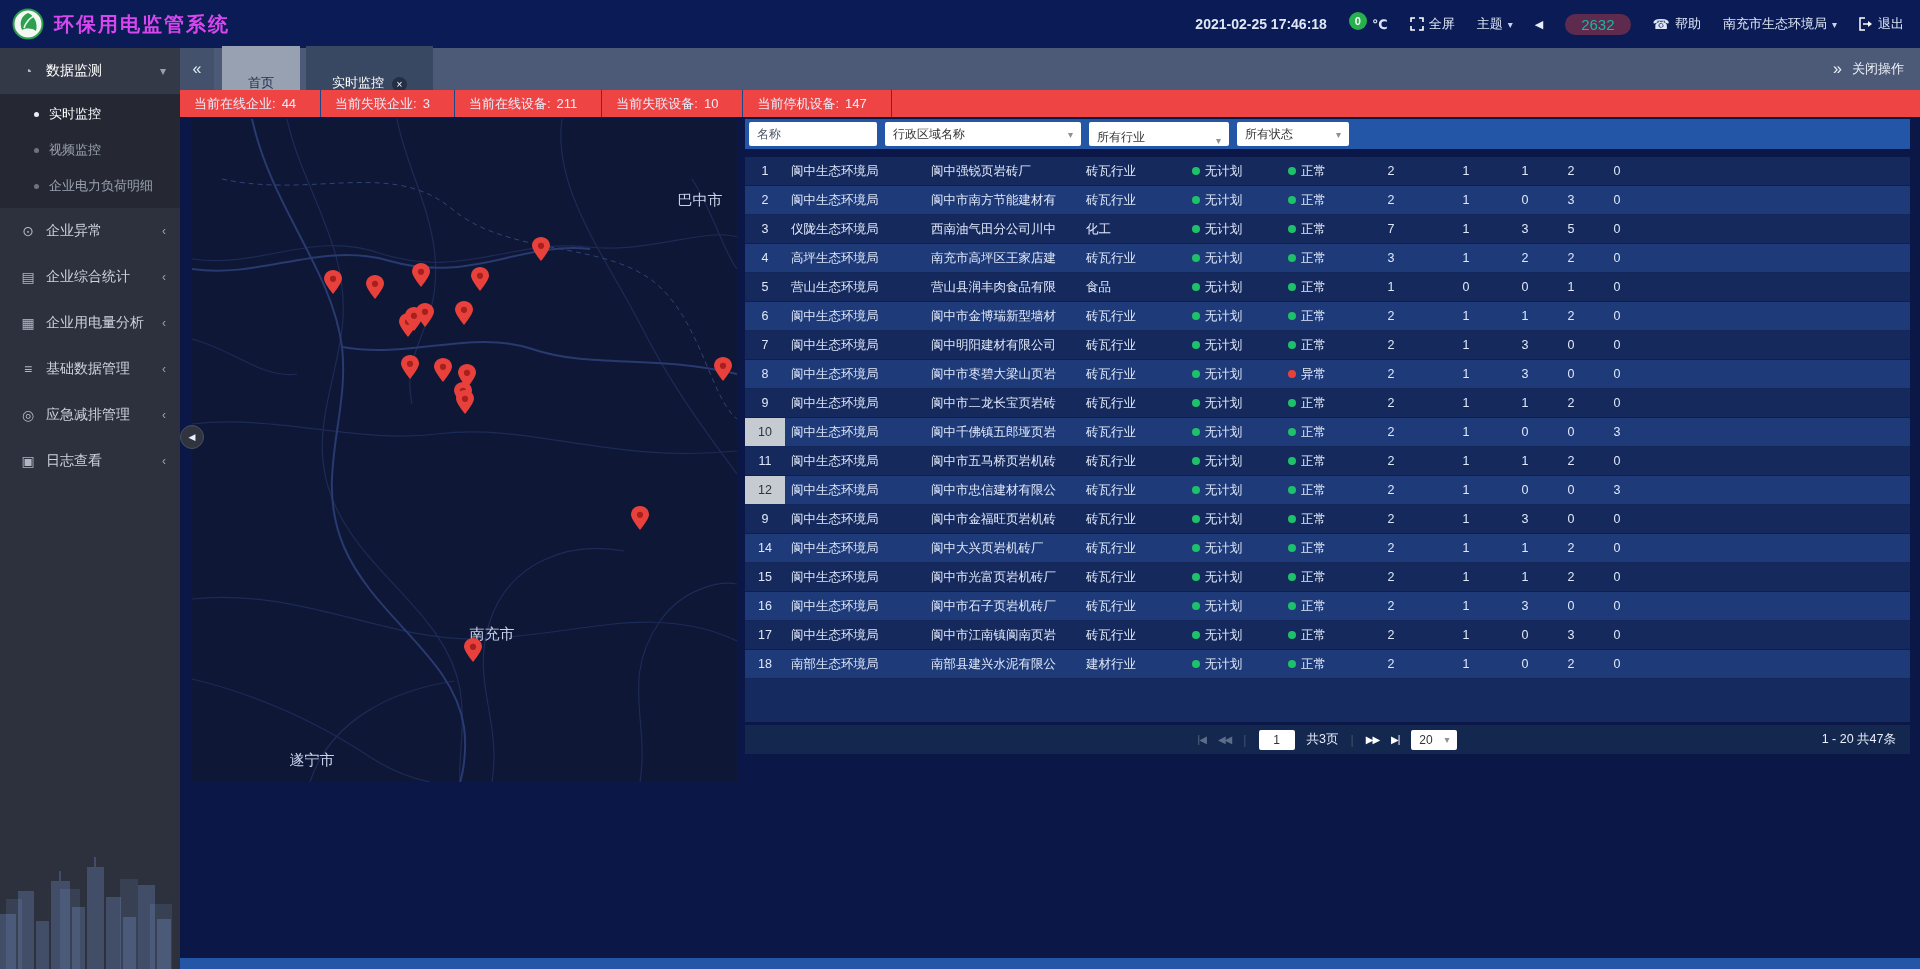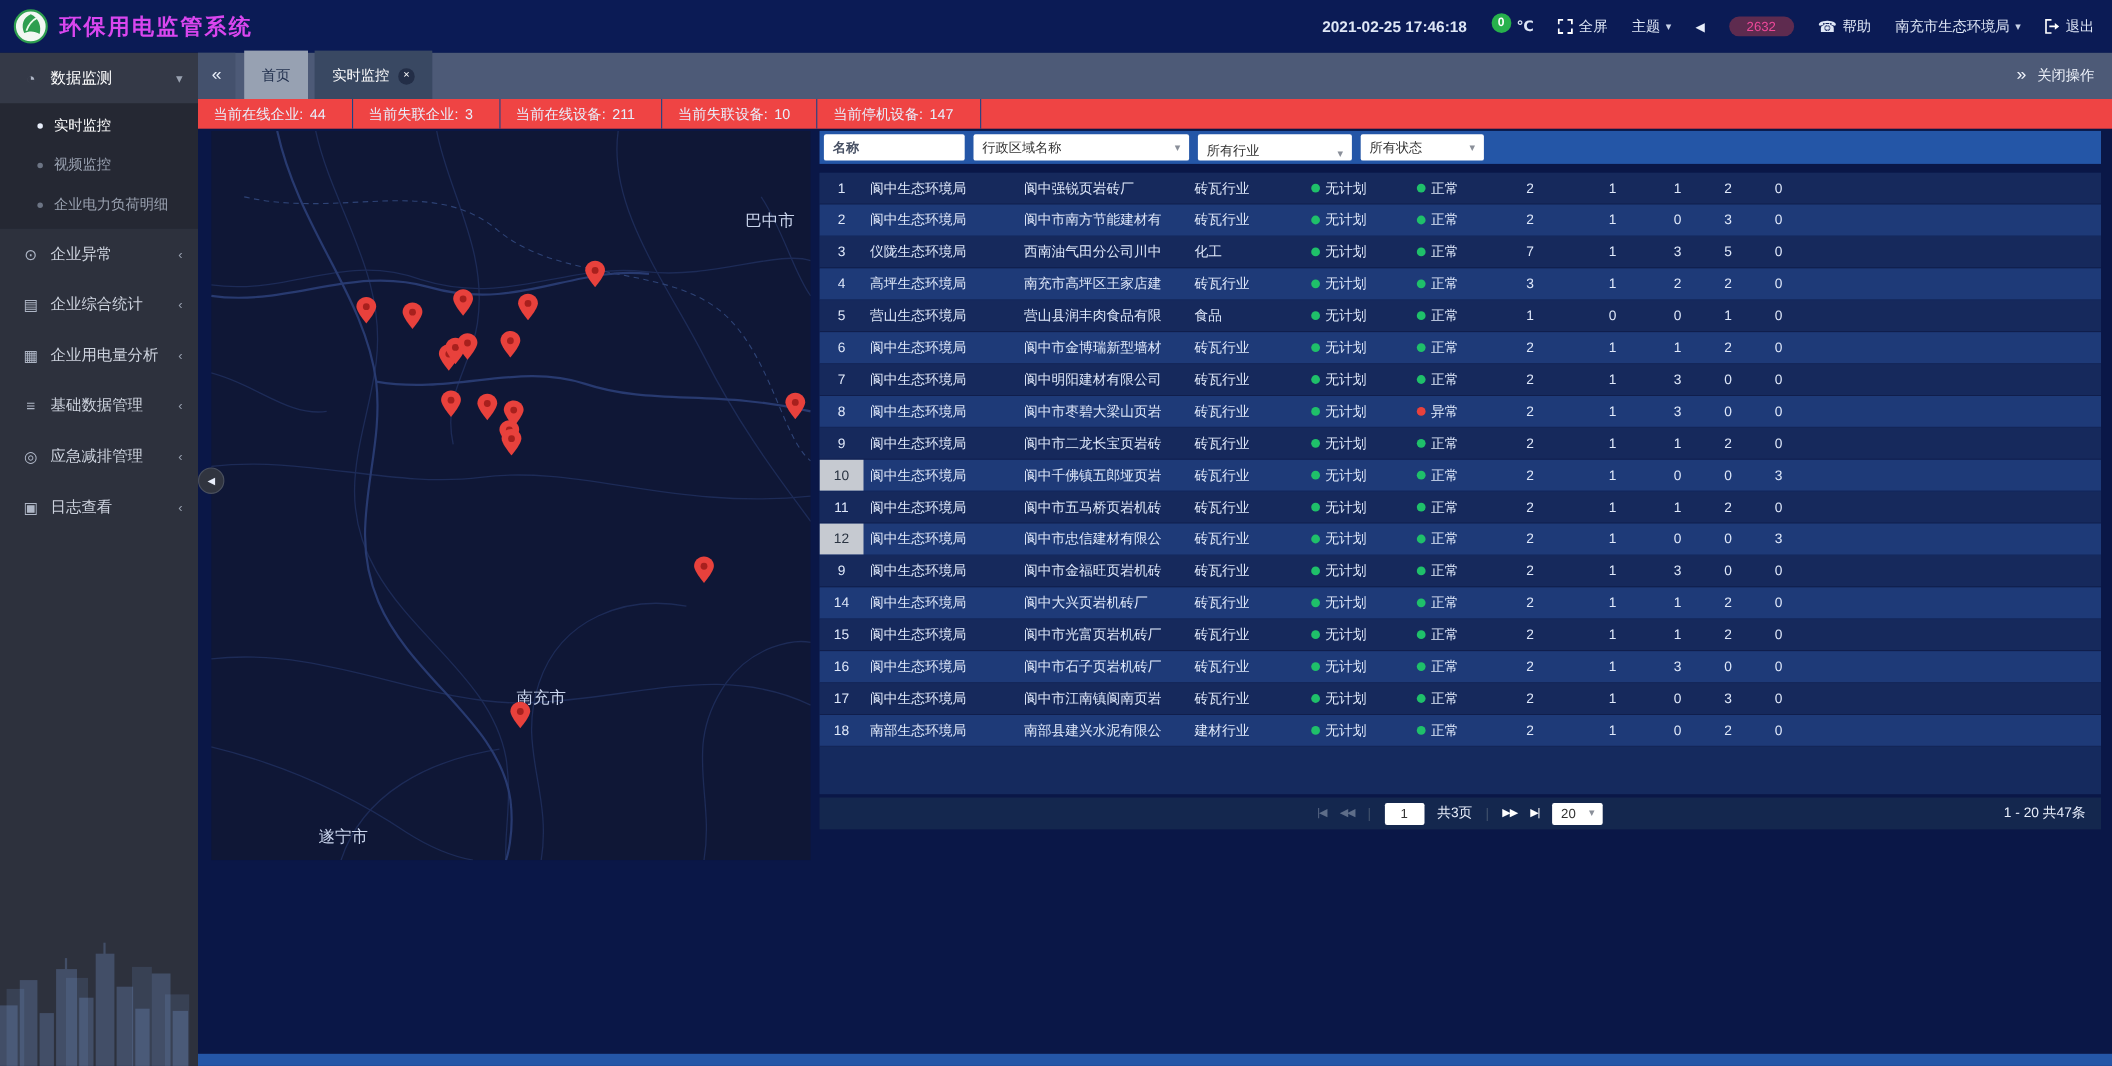--- a/index.html
+++ b/index.html
@@ -13,21 +13,21 @@
 
   
   .topbar { height:48px; flex:0 0 48px; background:#0b1b55; display:flex; align-items:center; padding:0 16px 0 12px; }
   .logo { width:32px; height:32px; margin-right:10px; }
   .app-title { font-size:20px; font-weight:bold; letter-spacing:2px; color:#d946ef;font-family:Liberation Serif, serif; }
   .top-right { margin-left:auto; display:flex; align-items:center; gap:22px; font-size:13px; color:#dfe7f6; white-space:nowrap; }
   .hitem { display:flex; align-items:center; gap:5px; cursor:pointer; }
   .hstatic { cursor:default;font-weight:bold; }
   .datetime { font-size:14px; }
   .temp-circle { width:18px; height:18px; border-radius:50%; background:#27b14c; color:#fff; font-size:11px; display:flex; align-items:center; justify-content:center; margin-top:-6px; }
-  .alert-badge { background:rgba(196,64,74,.45); color:#ec4899; padding:2px 16px; border-radius:11px; font-size:12px; }
+  .alert-badge { background:rgba(196,64,74,.45); color:#14b8a6; padding:2px 16px; border-radius:11px; font-size:15px; }
   .caret { font-size:10px; color:#c9d3e8; }
   .tri-icon { font-size:11px; color:#e8eefb; }
   .phone-icon { font-size:14px; }
 
   
   .main { flex:1; display:flex; min-height:0; }
 
   
   .sidebar { width:180px; flex:0 0 180px; background:#2d313d; position:relative; overflow:hidden; }
   .menu-item { height:46px; display:flex; align-items:center; padding:0 14px 0 18px; color:#cdd3de; font-size:14px; cursor:pointer; }
@@ -42,21 +42,21 @@
   .sub-item.active .dot-b { background:#e8eefb; }
   .skyline { position:absolute; bottom:0; left:0; pointer-events:none; }
 
   
   .content { flex:1; display:flex; flex-direction:column; position:relative; min-width:0; }
 
   
   .tabbar { height:42px; flex:0 0 42px; background:#4d5a77; display:flex; align-items:center; }
   .tab-scroll { width:34px; height:100%; display:flex; align-items:center; justify-content:center; background:#44516d; color:#e6ecf7; font-size:16px; cursor:pointer; }
   .tab-list { display:flex; height:100%; margin-left:8px; gap:6px; align-items:center; }
-  .tab { height:46px; padding:0 16px; display:flex; align-items:center; gap:8px; font-size:13px; background:#97a1b2; color:#22304e; cursor:pointer; }
+  .tab { height:46px; padding:0 26px; display:flex; align-items:flex-end; gap:8px; font-size:13px; background:#97a1b2; color:#22304e; cursor:pointer; }
   .tab.active { background:#394862; color:#fff; }
   .tab-close { width:15px; height:15px; border-radius:50%; background:#232e47; color:#fff; font-size:10px; line-height:1; display:flex; align-items:center; justify-content:center; }
   .tabbar-right { margin-left:auto; display:flex; align-items:center; gap:10px; padding-right:16px; color:#eef2fa; font-size:13px; }
   .tab-ffwd { font-size:16px; cursor:pointer; }
   .close-ops { cursor:pointer; }
 
   
   .statsbar { height:27px; flex:0 0 27px; background:#ef4444; display:flex; align-items:center; font-size:13px; }
   .stat { height:100%; display:flex; align-items:center; padding:0 24px 0 14px; border-right:1px solid #1c4487; white-space:nowrap; }
   .stat-value { margin-left:6px; }
@@ -67,21 +67,21 @@
   .map-svg { display:block; width:545px; height:663px; }
   .collapse-handle { position:absolute; left:-12px; top:306px; width:24px; height:24px; border-radius:50%;
     background:#30343f; border:1px solid #4a505e; color:#e8eefb; display:flex; align-items:center; justify-content:center;
     font-size:9px; cursor:pointer; z-index:2; }
   .city-label { fill:#c9d4ec; font-size:15px; }
 
   .right-panel { flex:1; display:flex; flex-direction:column; min-width:0; }
 
   
   .filters { height:30px; flex:0 0 30px; background:#2456a7; display:flex; align-items:center; gap:8px; padding:0 8px 0 4px; margin-bottom:8px; }
-  .filter-input { width:128px; height:24px; border:none; border-radius:2px; background:#fff; font-size:12px; color:#be185d; padding:0 8px; outline:none;font-weight:bold; }
+  .filter-input { width:128px; height:24px; border:none; border-radius:2px; background:#fff; font-size:12px; color:#be185d; padding:0 8px; outline:none; }
   .filter-input::placeholder { color:#4a5366; }
   .filter-select { height:24px; background:#fff; border-radius:2px; display:flex; align-items:center; justify-content:space-between; padding:0 8px; font-size:12px; color:#333; cursor:pointer; }
   .fs-region { width:196px; } .fs-industry { width:140px;align-items:flex-end; } .fs-status { width:112px; }
   .fs-caret { color:#8a8f99; font-size:10px; margin-left:8px; }
 
   
   .table { height:565px; flex:0 0 565px; overflow:hidden; background:#152a5e; }
   .thead, .tr { display:grid; grid-template-columns:40px 140px 155px 92px 90px 90px 78px 72px 46px 46px 46px 1fr; }
   .thead { background:#2456a7; height:50px; grid-template-rows:26px 24px; align-items:center; font-weight:bold; font-size:13px; color:#fff; }
   .th { text-align:center; white-space:nowrap; overflow:hidden; }

